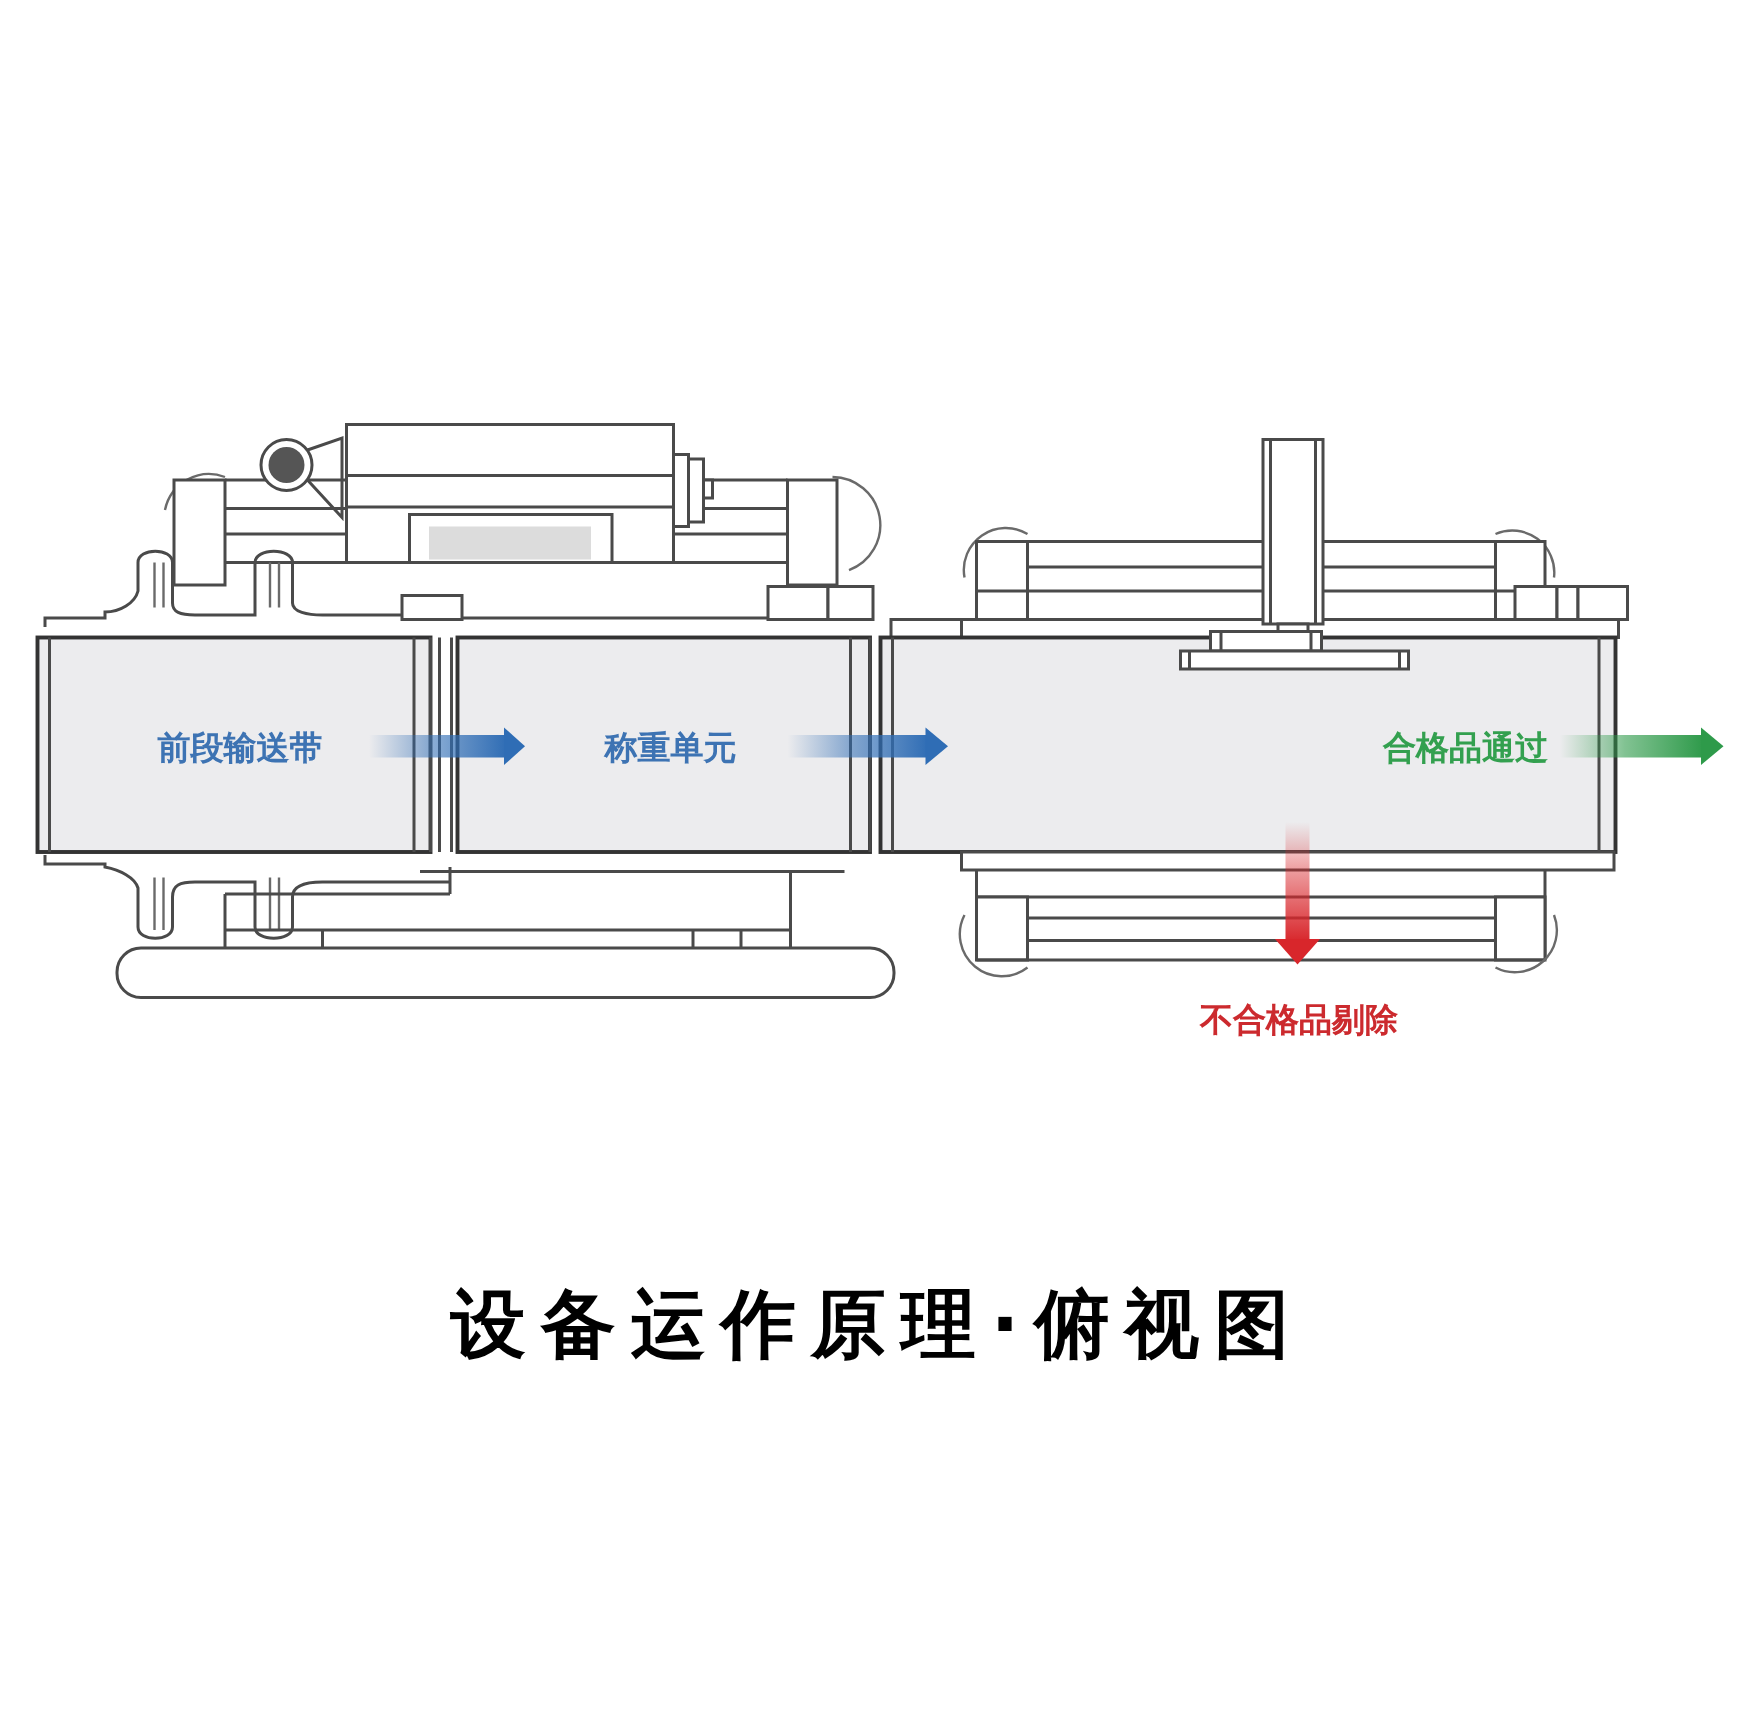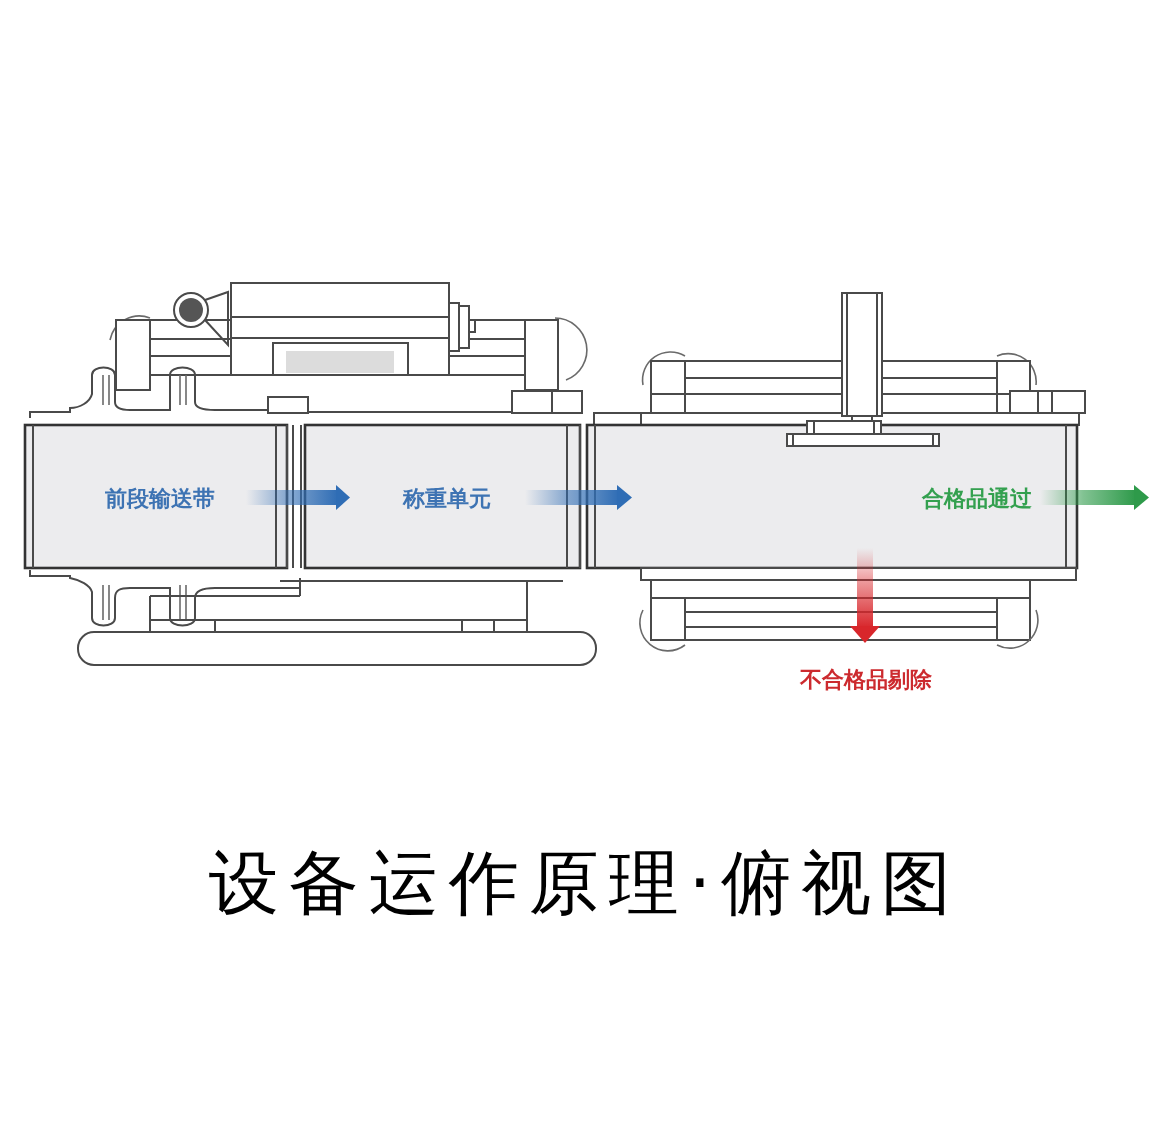--- a/index.html
+++ b/index.html
@@ -1,22 +1,22 @@
 <!DOCTYPE html>
 <html><head>
   <meta charset="utf-8">
   <style>
     html, body { margin: 0; padding: 0; background: #ffffff; }
     body { width: 1170px; height: 1143px; position: relative; overflow: hidden;
            font-family: "DejaVu Sans", "Liberation Sans", sans-serif; }
     #diagram { position: absolute; left: 0; top: 0; width: 1170px; height: 760px; }
     .lbl { font-family: "DejaVu Sans", "Liberation Sans", sans-serif; font-size: 22px; font-weight: bold; }
     #title { position: absolute; left: 0; top: 838px; width: 1170px; text-align: center;
-             font-family: "DejaVu Sans", "Liberation Sans", sans-serif; font-weight: 400;
-             font-size: 70px; letter-spacing: 10px; color: #000; line-height: 90px; }
+             font-family: "DejaVu Sans", "Liberation Sans", sans-serif; font-weight: 700;
+             font-size: 50px; letter-spacing: 10px; color: #000; line-height: 90px; }
     .ln { fill: none; stroke: #4a4a4a; stroke-width: 2; }
     .lnt { fill: none; stroke: #6a6a6a; stroke-width: 1.6; }
     .box { fill: #ffffff; stroke: #4a4a4a; stroke-width: 2; }
     .belt { fill: #ececee; stroke: #333; stroke-width: 2.6; }
   </style>
 </head>
 <body>
 
 <svg id="diagram" viewBox="0 0 1170 760" xmlns="http://www.w3.org/2000/svg">
   <defs>

